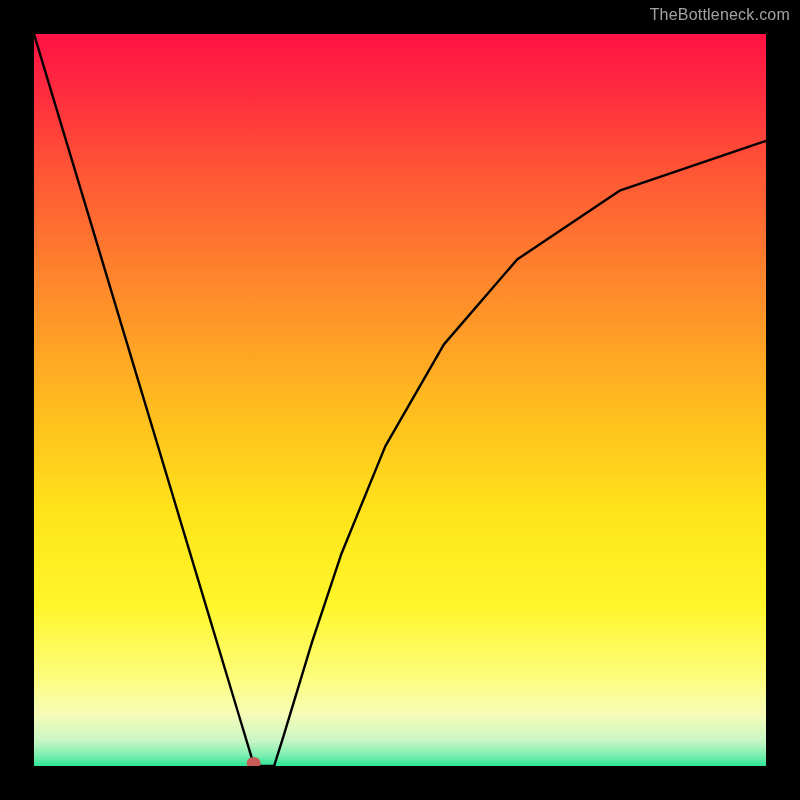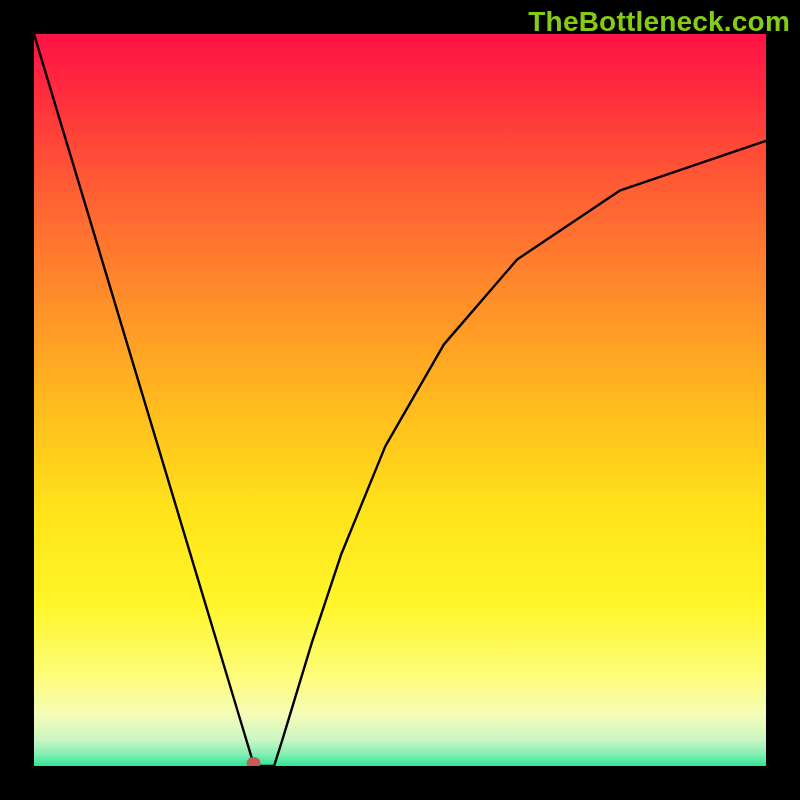--- a/index.html
+++ b/index.html
@@ -21,23 +21,23 @@
     position: absolute;
     left: 34px;
     top: 34px;
     width: 732px;
     height: 732px;
   }
   .watermark {
     position: absolute;
     top: 6px;
     right: 10px;
-    color: #84cc16;
-    font-size: 28px;
-    font-weight: 700;
+    color: #a3a3a3;
+    font-size: 16px;
+    font-weight: 400;
     letter-spacing: 0.2px;
     user-select: none;
   }
   svg {
     display: block;
   }
 </style>
 </head>
 <body>
 

